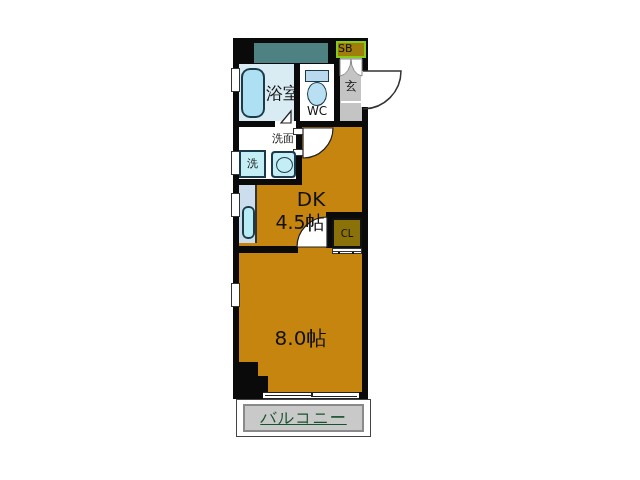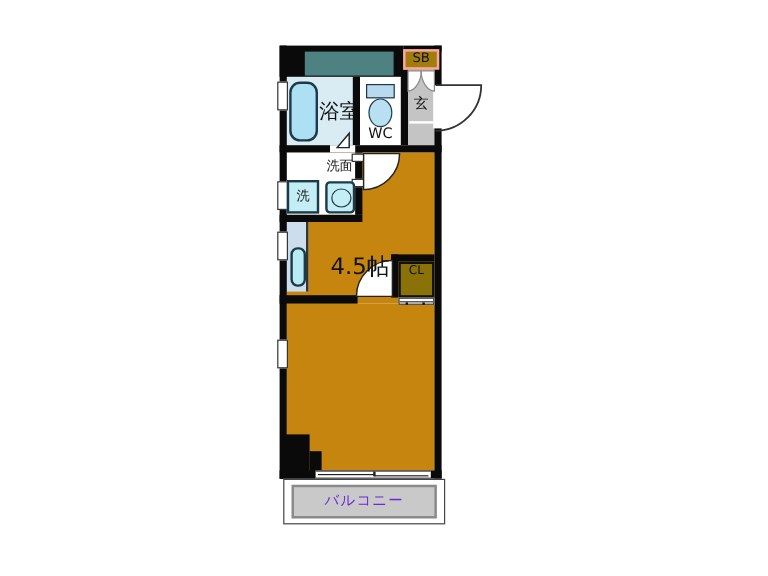--- a/index.html
+++ b/index.html
@@ -35,27 +35,27 @@
   <div class="wall" style="left:233px;top:392px;width:135px;height:7px;"></div>
   <div class="wall" style="left:294px;top:64px;width:6px;height:57px;"></div>
   <div class="wall" style="left:334px;top:58px;width:6px;height:63px;"></div>
   <div class="wall" style="left:233px;top:121px;width:135px;height:6px;"></div>
   <div class="wall" style="left:296px;top:127px;width:6px;height:52px;"></div>
   <div class="wall" style="left:233px;top:179px;width:69px;height:6px;"></div>
   <div class="wall" style="left:233px;top:246px;width:65px;height:7px;"></div>
   <div class="wall" style="left:326px;top:212px;width:36px;height:6px;"></div>
   <div class="wall" style="left:326px;top:212px;width:6px;height:36px;"></div>
 
-  <div class="abs" style="left:336px;top:41px;width:30px;height:17px;background:#a17d0c;border:2px solid #fca5a5;box-sizing:border-box;
-              display:flex;align-items:center;justify-content:center;">
+  <div class="abs" style="left:336px;top:41px;width:30px;height:17px;background:#a17d0c;border:2px solid #84cc16;box-sizing:border-box;
+              display:flex;align-items:center;">
     <span class="lbl" style="position:static;font-size:11px;">SB</span>
   </div>
 
   <div class="abs" style="left:332px;top:218px;width:30px;height:30px;background:#8a7209;border:2px solid #111;box-sizing:border-box;
-              display:flex;align-items:flex-start;justify-content:center;">
+              display:flex;align-items:center;justify-content:center;">
     <span class="lbl" style="position:static;font-size:10px;">CL</span>
   </div>
   <div class="abs" style="left:332px;top:248px;width:30px;height:6px;background:#fff;border:1px solid #333;box-sizing:border-box;">
     <div class="abs" style="left:0;top:2px;width:28px;height:1px;background:#333;"></div>
     <div class="abs" style="left:5px;top:3px;width:2px;height:2px;background:#111;"></div>
     <div class="abs" style="left:19px;top:3px;width:2px;height:2px;background:#111;"></div>
   </div>
 
   <div class="abs" style="left:341px;top:101px;width:20px;height:2px;background:#fff;"></div>
 
@@ -86,32 +86,34 @@
 
   <div class="abs" style="left:263px;top:392px;width:96px;height:7px;background:#fff;border-top:1px solid #222;border-bottom:1px solid #222;box-sizing:border-box;">
     <div class="abs" style="left:2px;top:2px;width:47px;height:1px;background:#222;"></div>
     <div class="abs" style="left:49px;top:3px;width:45px;height:1px;background:#222;"></div>
     <div class="abs" style="left:48px;top:0;width:2px;height:4px;background:#222;"></div>
   </div>
 
   <div class="abs" style="left:236px;top:399px;width:135px;height:38px;background:#fff;border:1px solid #444;box-sizing:border-box;">
     <div class="abs" style="left:6px;top:4px;width:121px;height:28px;background:#c9c9c9;border:2px solid #8a8a8a;box-sizing:border-box;
                 display:flex;align-items:center;justify-content:center;">
-      <span class="lbl" style="position:static;font-size:12px;color:#6d28d9;letter-spacing:1px;">バルコニー</span>
+      <span class="lbl" style="position:static;font-size:16px;color:#14532d;letter-spacing:1px;text-decoration:underline;">バルコニー</span>
     </div>
   </div>
 
   <svg class="overlay" width="640" height="480" viewBox="0 0 640 480">
     <path d="M363 71 H401 A38 38 0 0 1 363 109" fill="none" stroke="#333" stroke-width="1.5"></path>
     <path d="M303 128 H333 A30 30 0 0 1 303 158 Z" fill="#fff" stroke="#222" stroke-width="1.2"></path>
     <path d="M327 247 V217 A30 30 0 0 0 297 247 Z" fill="#fff" stroke="#222" stroke-width="1.2"></path>
     <path d="M340 59 H351 A12 17 0 0 1 340 76 Z" fill="#fff" stroke="#888" stroke-width="1"></path>
     <path d="M362 59 H351 A12 17 0 0 0 362 76 Z" fill="#fff" stroke="#888" stroke-width="1"></path>
     <path d="M281 123 L291 123 L291 111 Z" fill="#fff" stroke="#222" stroke-width="1.2"></path>
   </svg>
 
   <div class="lbl" style="left:263px;top:84px;width:40px;font-size:17px;">浴室</div>
   <div class="lbl" style="left:300px;top:105px;width:34px;font-size:12px;">WC</div>
   <div class="lbl" style="left:340px;top:80px;width:22px;font-size:12px;">玄</div>
   <div class="lbl" style="left:263px;top:133px;width:40px;font-size:11px;">洗面</div>
+  <div class="lbl" style="left:280px;top:188px;width:62px;font-size:20px;">DK</div>
   <div class="lbl" style="left:262px;top:212px;width:76px;font-size:19px;">4.5帖</div>
+  <div class="lbl" style="left:239px;top:327px;width:123px;font-size:20px;">8.0帖</div>
 
 </div>
 
 </body></html>

